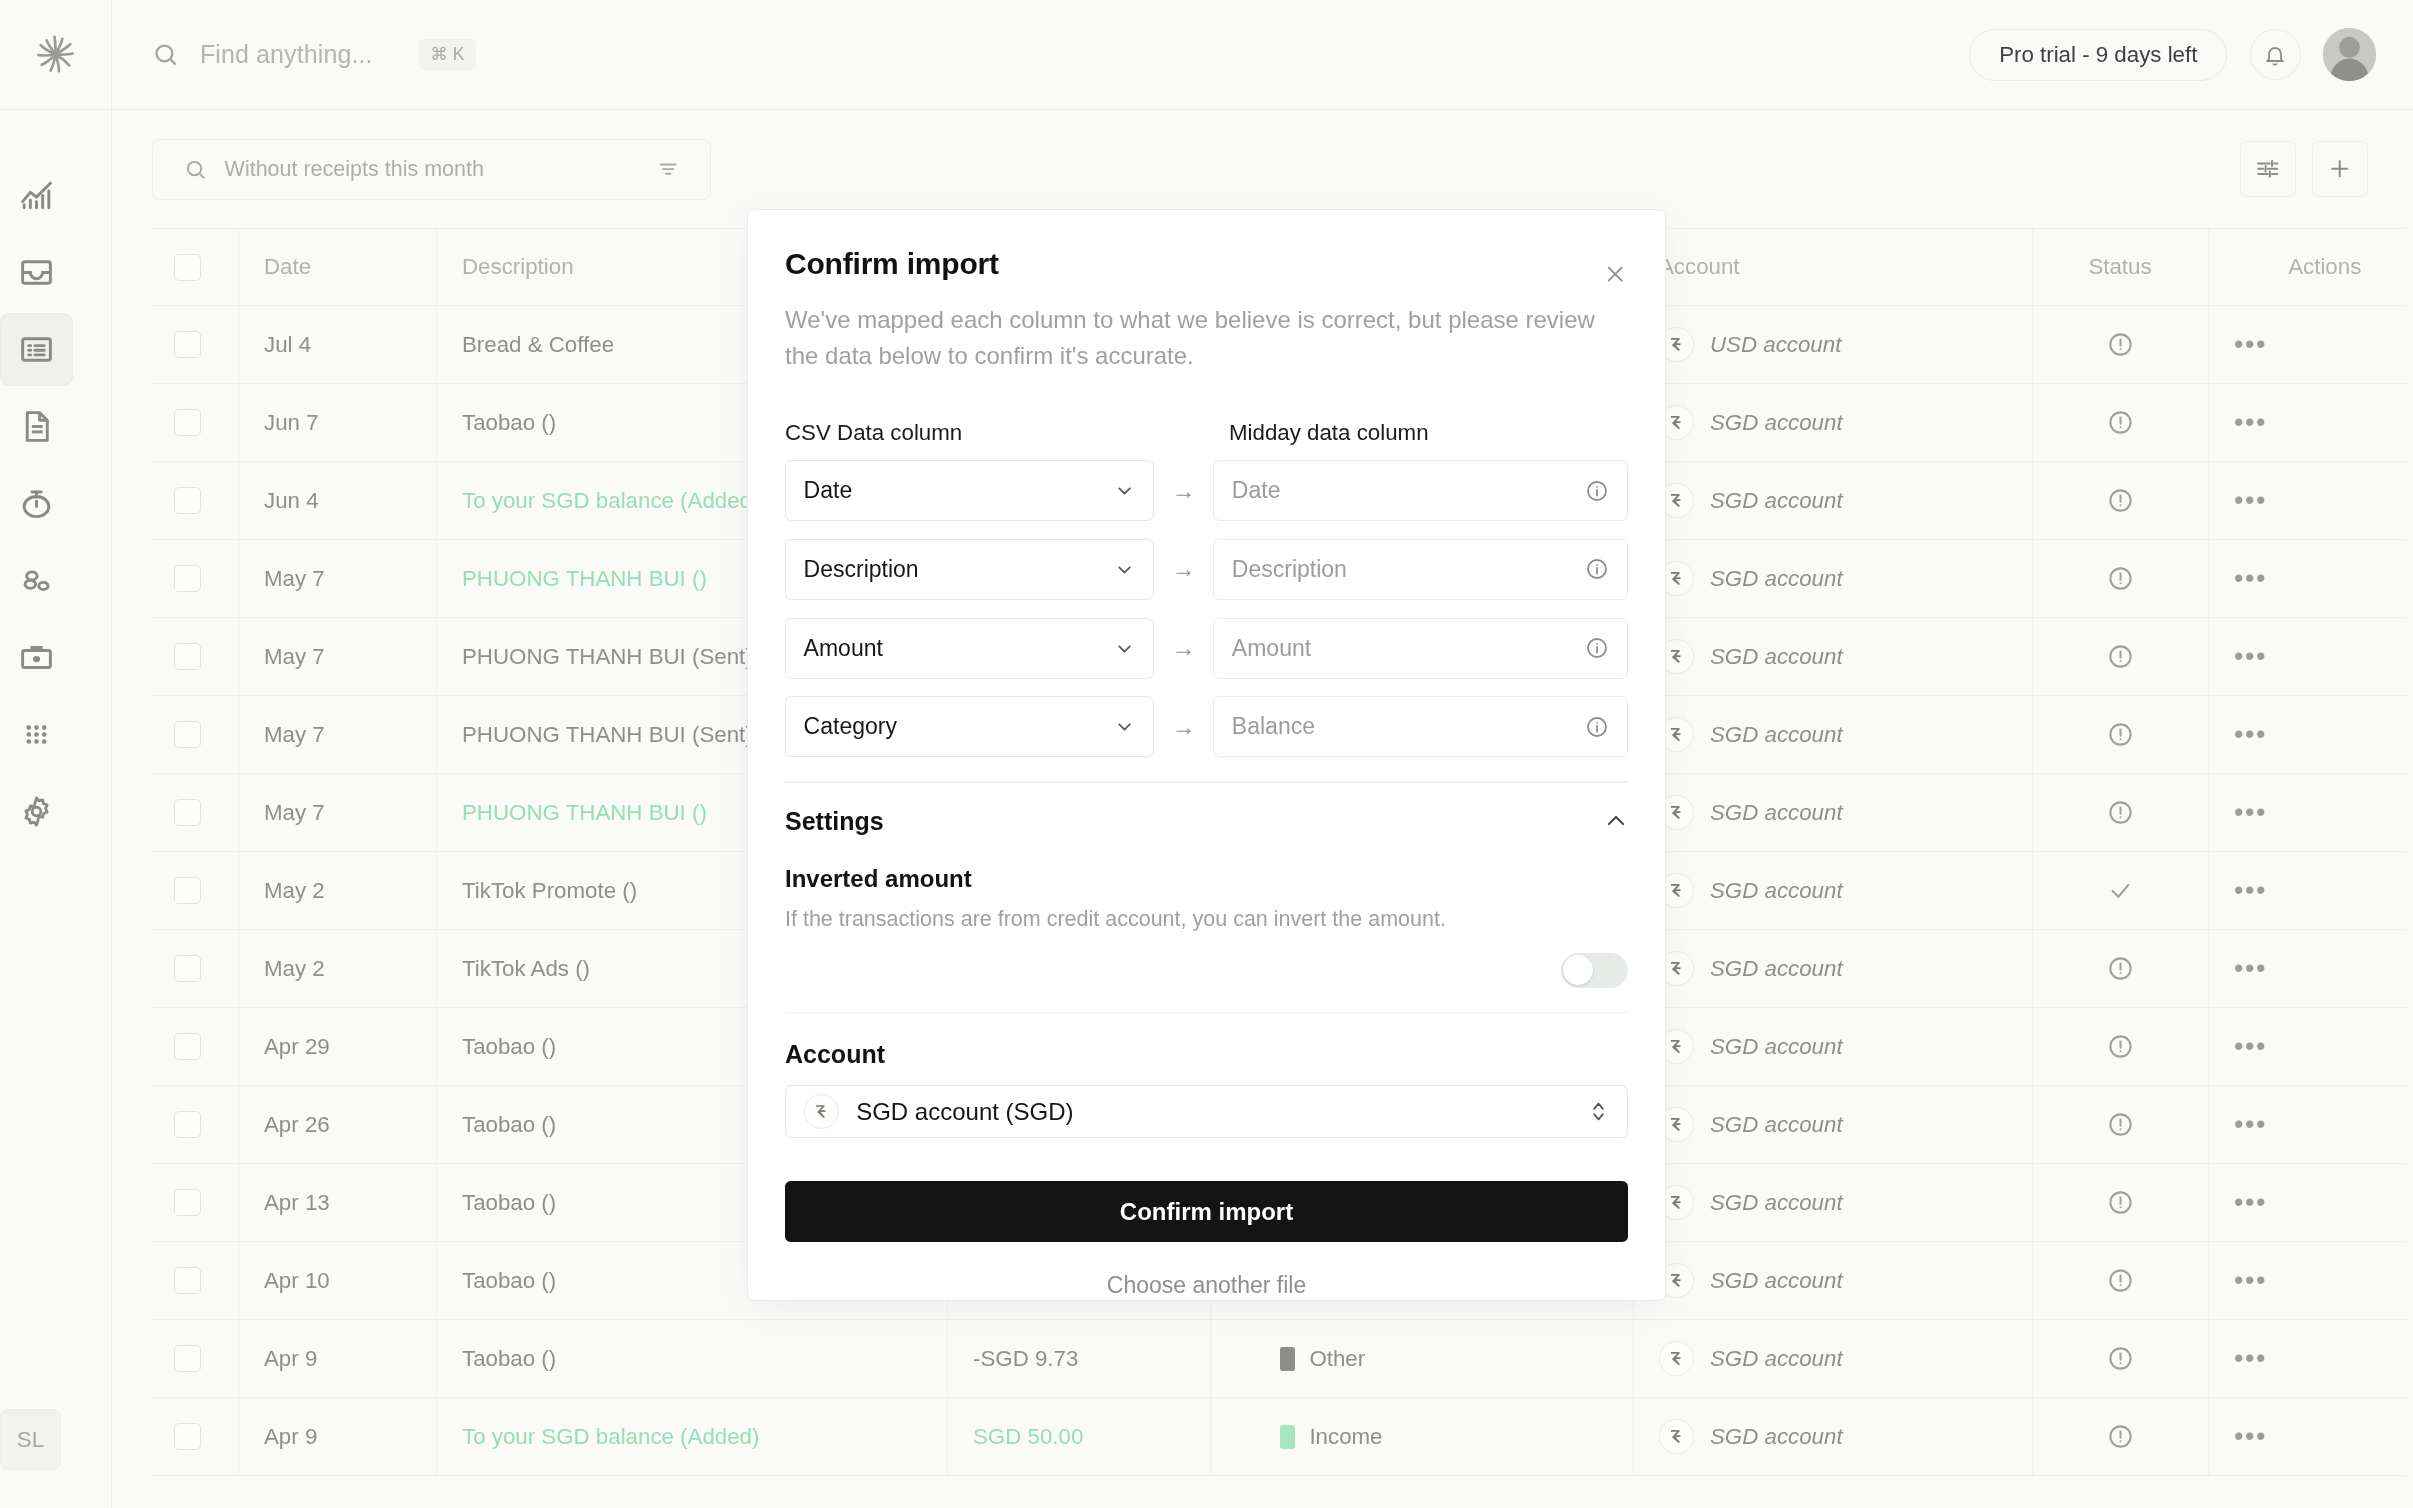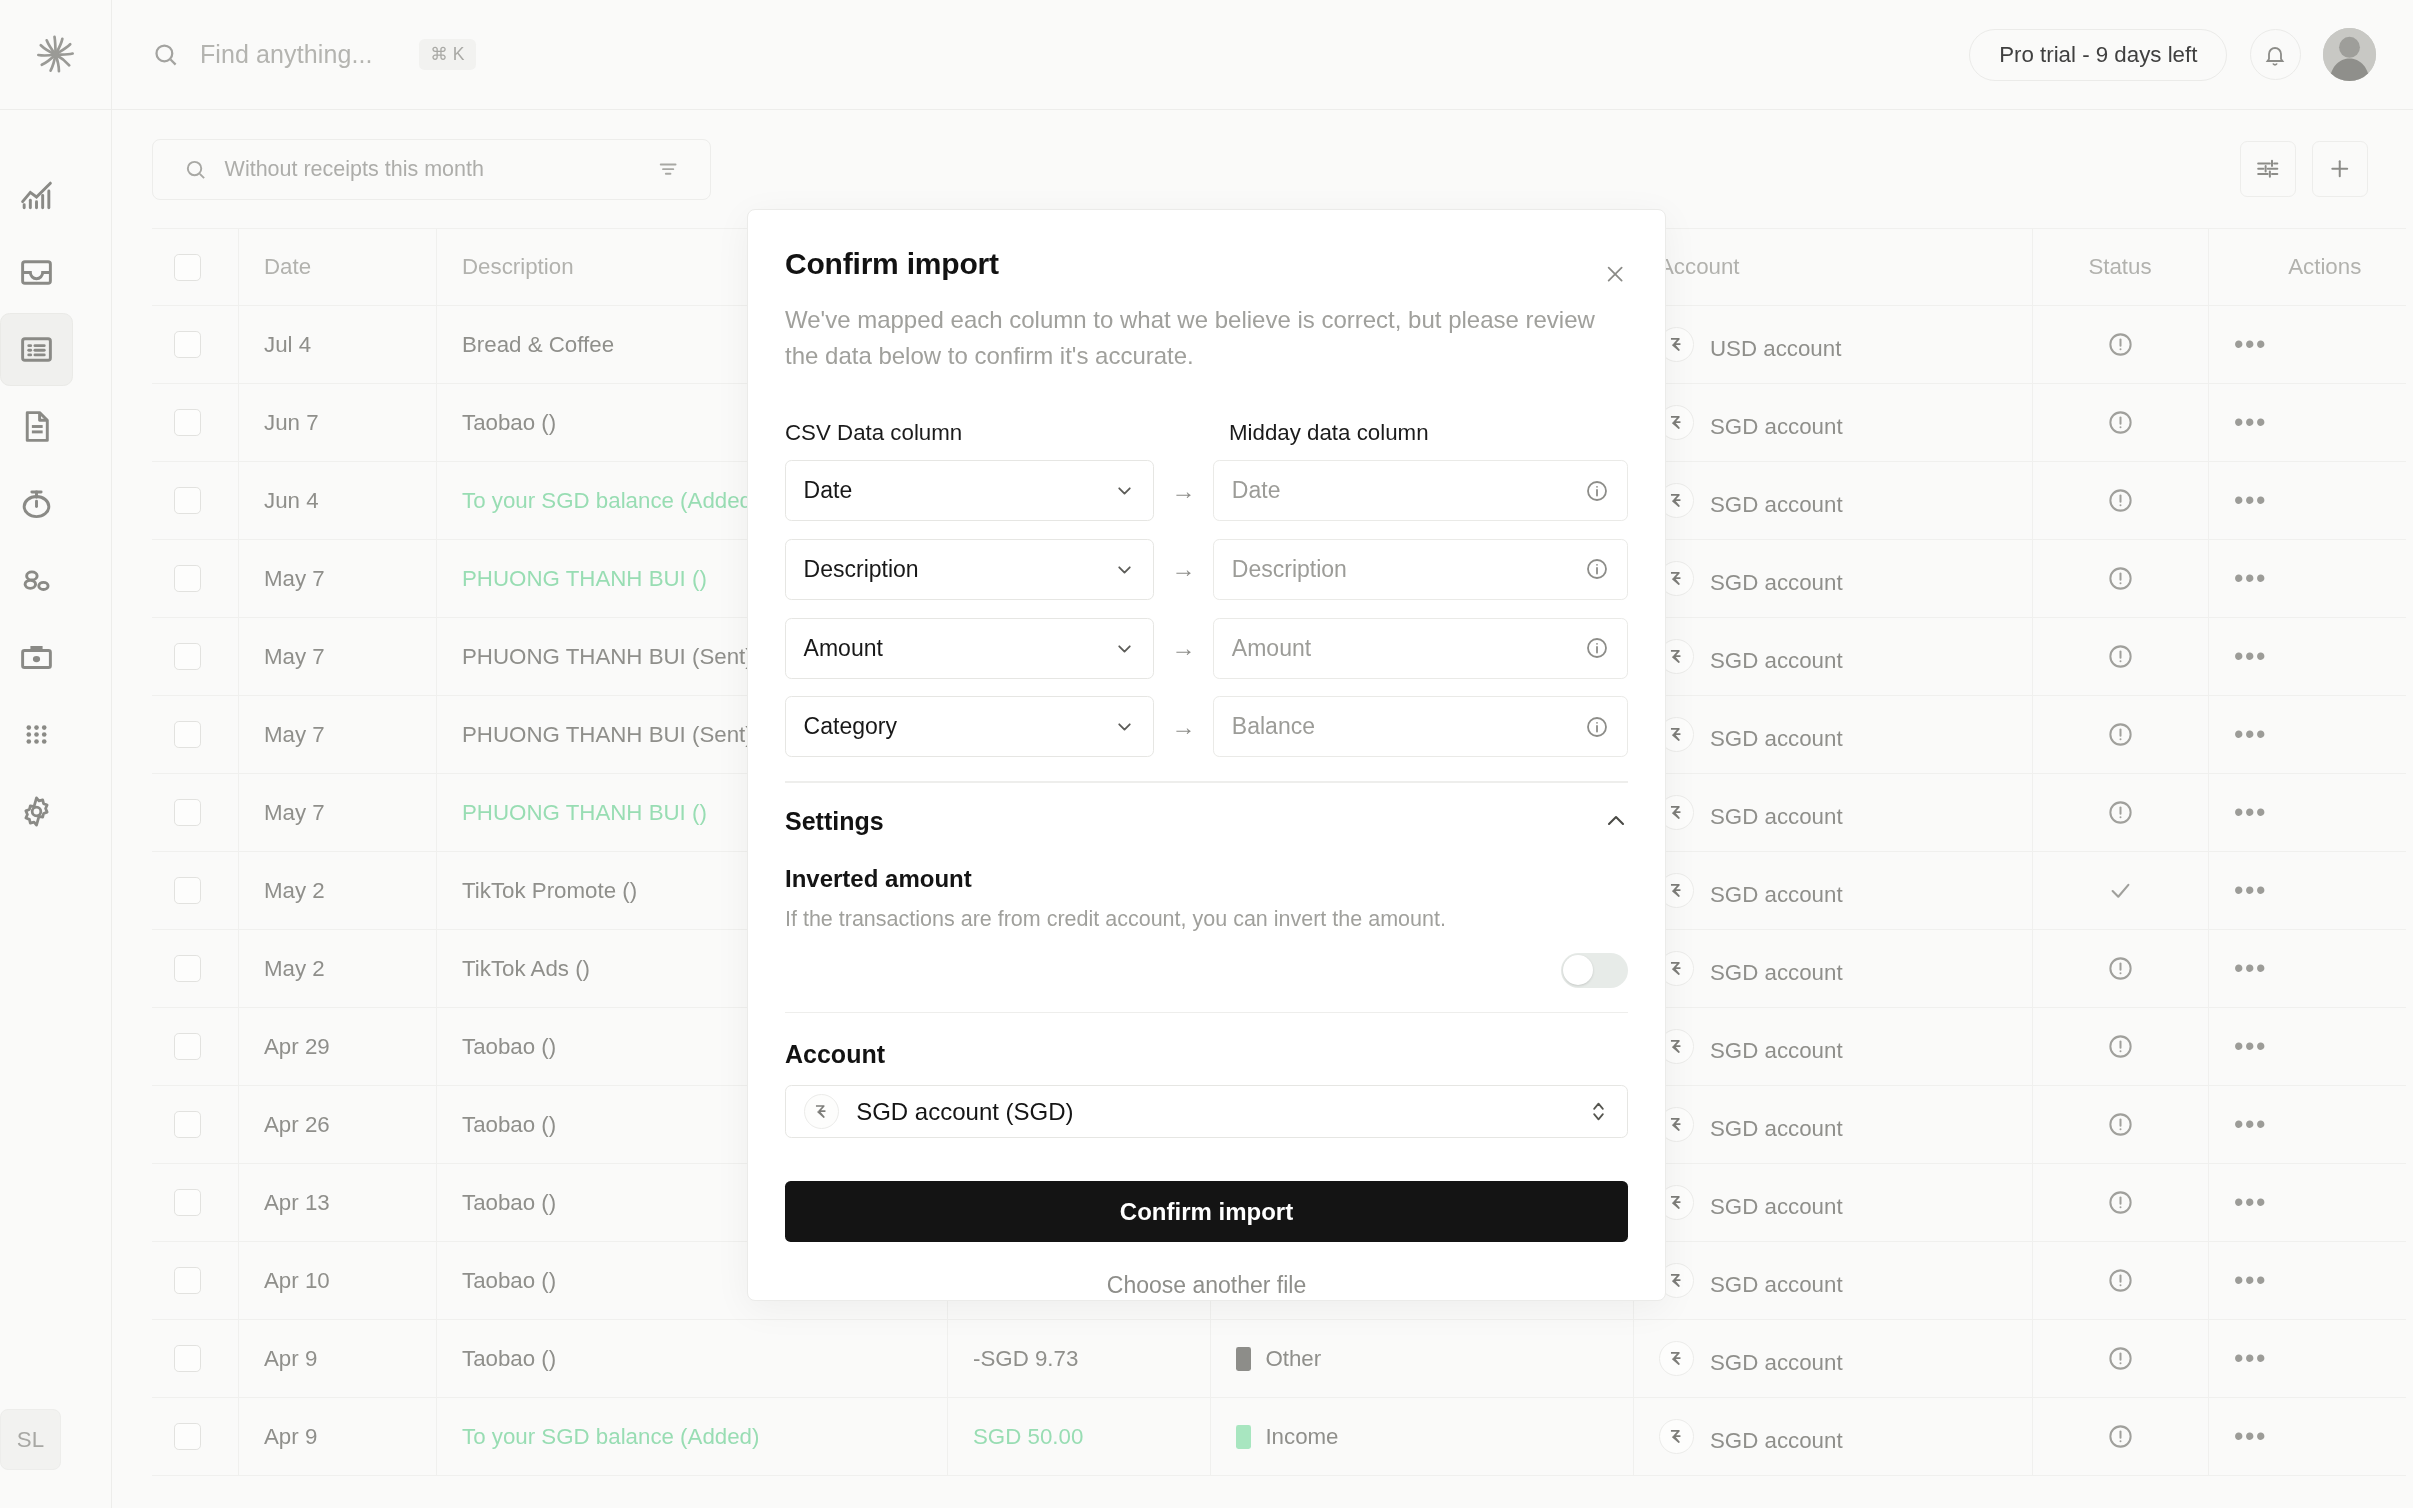--- a/index.html
+++ b/index.html
@@ -115,24 +115,24 @@
   th.c-acct,  td.c-acct  { width: 399px; }
   th.c-stat,  td.c-stat  { width: 176px; text-align: center; padding-left: 0; }
   th.c-act,   td.c-act   { width: 198px; border-right: none; }
   th.c-stat, th.c-act { padding-left: 0; text-align: center; }
   th.c-act { padding-left: 35px; text-align: center; }
   .chk {
     width: 27px; height: 27px; border: 1.6px solid #e2e2df; border-radius: 4.8px;
     background: #fdfdfc; display: block;
   }
   .income { color: #98ddb3; }
-  .cat { display: flex; align-items: center; gap: 14.4px; }
+  .cat { display: flex; align-items: center; gap: 14.4px; margin-left: 44px; }
   .cat-dot { width: 15px; height: 24px; border-radius: 2.4px; background: #8d8d89; flex:none; }
   .cat-dot.green { background: #a8e6c0; }
-  .acct { display: flex; align-items: flex-end; gap: 16px; }
+  .acct { display: flex; align-items: center; gap: 16px; font-style: italic; }
   .wise-badge {
     width: 35px; height: 35px; border-radius: 50%; border: 1.6px solid #ececea;
     display: flex; align-items: center; justify-content: center; flex: none;
     background: #fdfdfc;
   }
   .wise-badge svg { width: 19px; height: 19px; display:block; color:#7d7d79; }
   .stat-ico { display: flex; align-items: center; justify-content: center; color: #a0a09c; }
   .stat-ico svg { width: 27px; height: 27px; display:block; }
   .dots { color: #9c9c98; font-size: 27px; letter-spacing: 1.6px; line-height: 1; }
 

